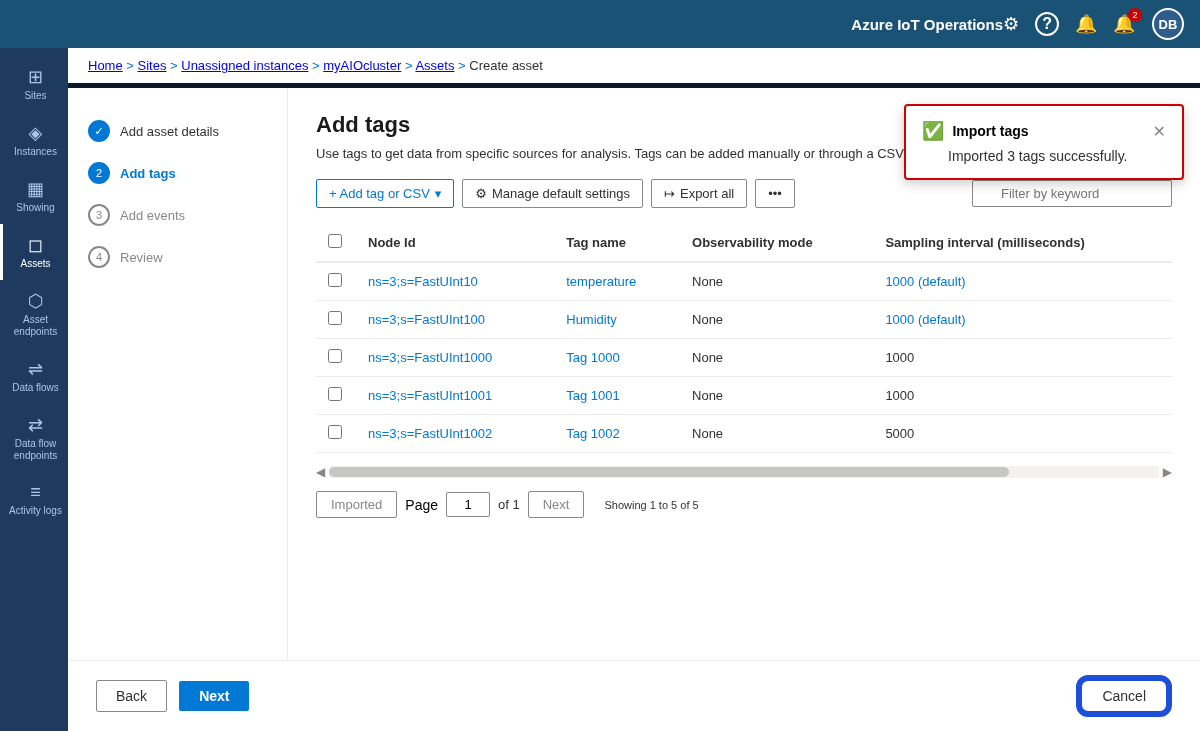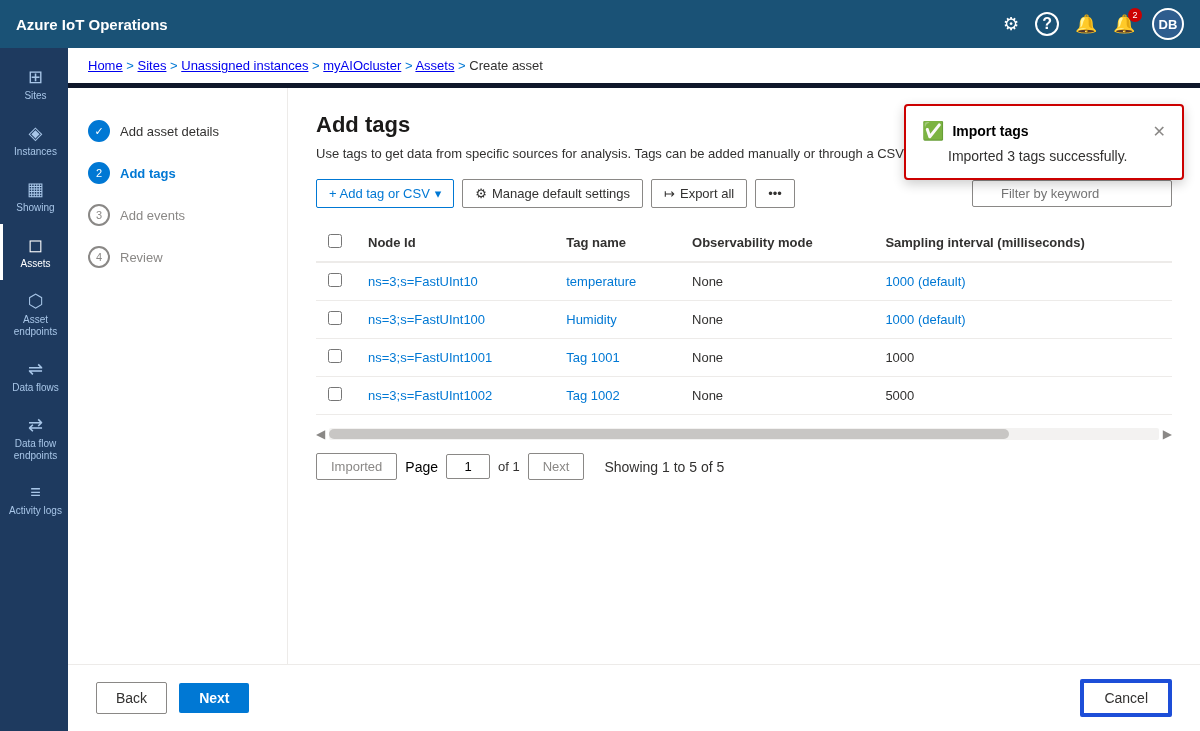--- a/index.html
+++ b/index.html
@@ -9,21 +9,21 @@
     .top-nav {
       background: #1a5276;
       color: white;
       height: 48px;
       display: flex;
       align-items: center;
       padding: 0 16px;
       flex-shrink: 0;
       z-index: 100;
     }
-    .top-nav-title { font-size: 15px; font-weight: 600; flex: 1; }
+    .top-nav-title { font-size: 15px; font-weight: 600; flex: 1; text-align: right; }
     .top-nav-icons { display: flex; align-items: center; gap: 16px; }
     .nav-icon { color: white; font-size: 18px; cursor: pointer; position: relative; }
     .badge {
       position: absolute;
       top: -5px; right: -6px;
       background: #c00;
       color: white;
       font-size: 9px;
       border-radius: 50%;
       width: 14px; height: 14px;
@@ -199,21 +199,21 @@
     }
     .page-input {
       width: 44px;
       text-align: center;
       border: 1px solid #8a8886;
       border-radius: 2px;
       padding: 4px;
       font-size: 13px;
     }
     .page-of { font-size: 13px; color: #323130; }
-    .page-showing { font-size: 14px; color: #323130; margin-left: 12px; }
+    .page-showing { font-size: 11px; color: #323130; margin-left: 12px; }
 
     
     .bottom-bar {
       background: white;
       border-top: 1px solid #edebe9;
       padding: 14px 28px;
       display: flex;
       align-items: center;
       gap: 12px;
       flex-shrink: 0;
@@ -233,23 +233,23 @@
       background: #0078d4;
       color: white;
       border-radius: 2px;
       cursor: pointer;
       font-size: 14px;
       font-weight: 600;
     }
     .btn-cancel {
       margin-left: auto;
       padding: 7px 20px;
-      border: 4px solid #1d4ed8;
-      background: white;
-      border-radius: 2px;
+      border: 6px solid #1d4ed8;
+      background: white;
+      border-radius: 12px;
       cursor: pointer;
       font-size: 14px;
       color: #323130;
     }
 
     
     .toast {
       position: absolute;
       top: 16px;
       right: 16px;
@@ -460,20 +460,35 @@
       <td>None</td>
       <td>
         <span style="color:#0078d4">1000 (default)</span>
       </td>
     </tr>
                 <tr>
       <td class="check-col">
         <input type="checkbox" class="checkbox" style="">
       </td>
       <td>
+        <a href="#" class="link-cell">ns=3;s=FastUInt1000</a>
+      </td>
+      <td>
+        <span class="link-cell">Tag 1000</span>
+      </td>
+      <td>None</td>
+      <td>
+        <span>1000</span>
+      </td>
+    </tr>
+                <tr>
+      <td class="check-col">
+        <input type="checkbox" class="checkbox" style="">
+      </td>
+      <td>
         <a href="#" class="link-cell">ns=3;s=FastUInt1001</a>
       </td>
       <td>
         <span class="link-cell">Tag 1001</span>
       </td>
       <td>None</td>
       <td>
         <span>1000</span>
       </td>
     </tr>

